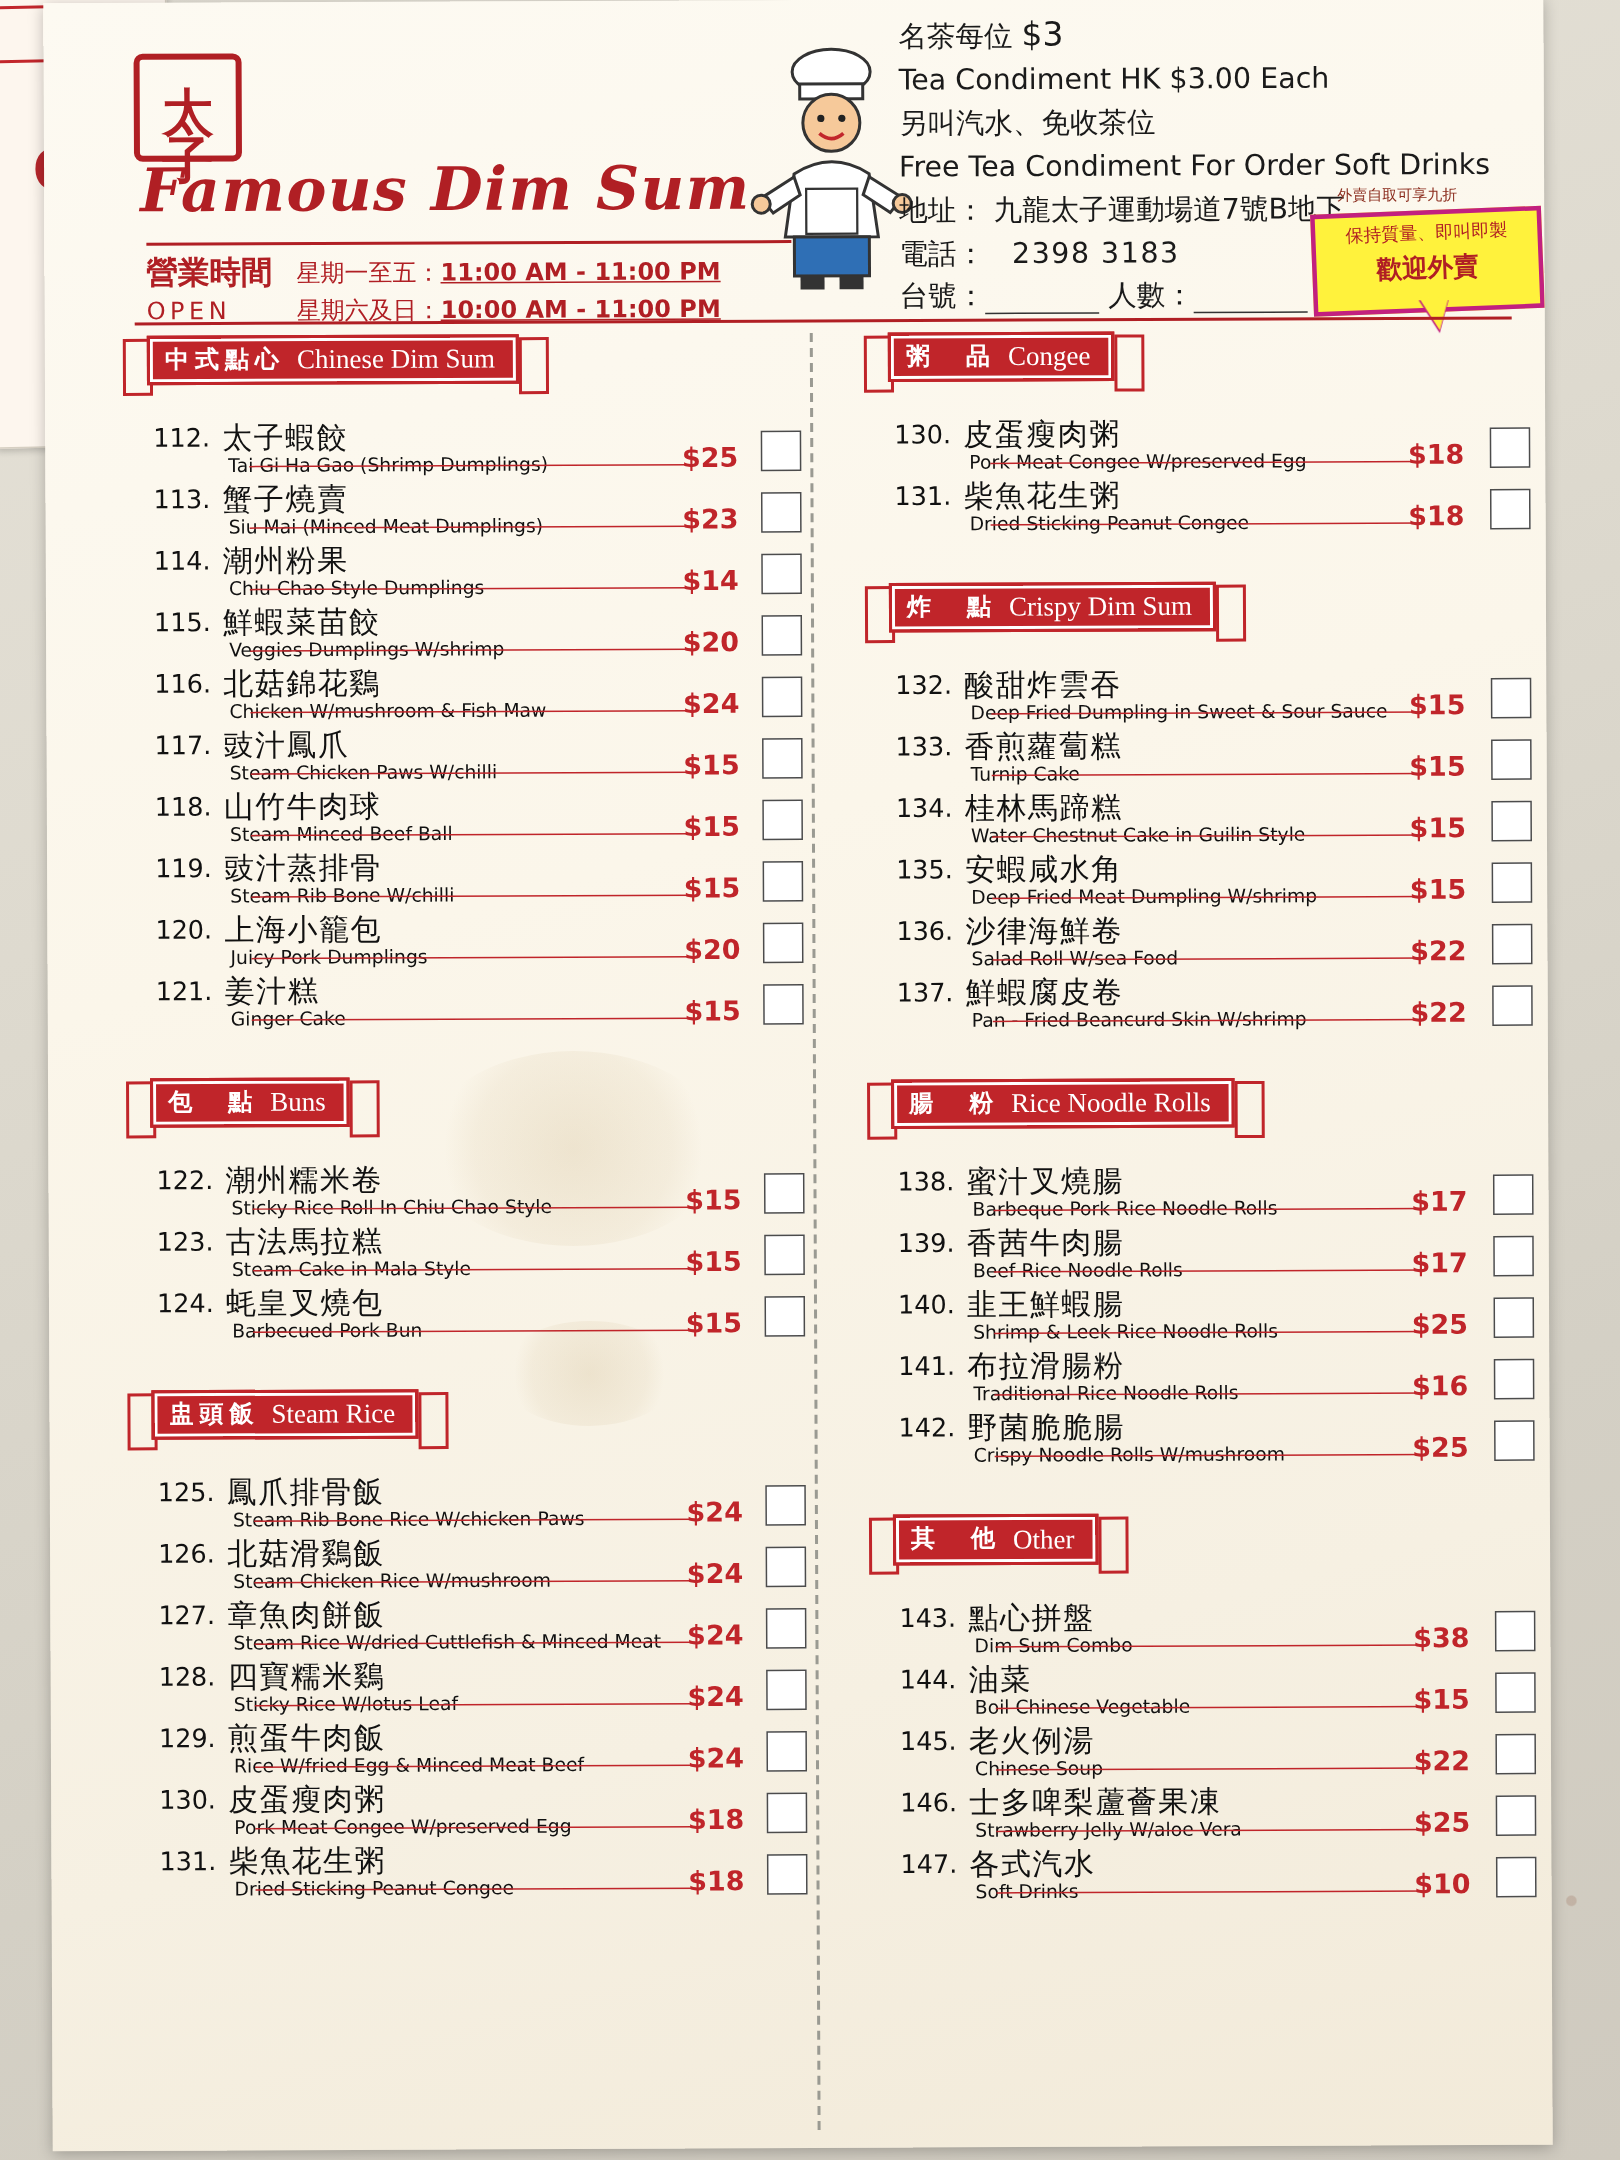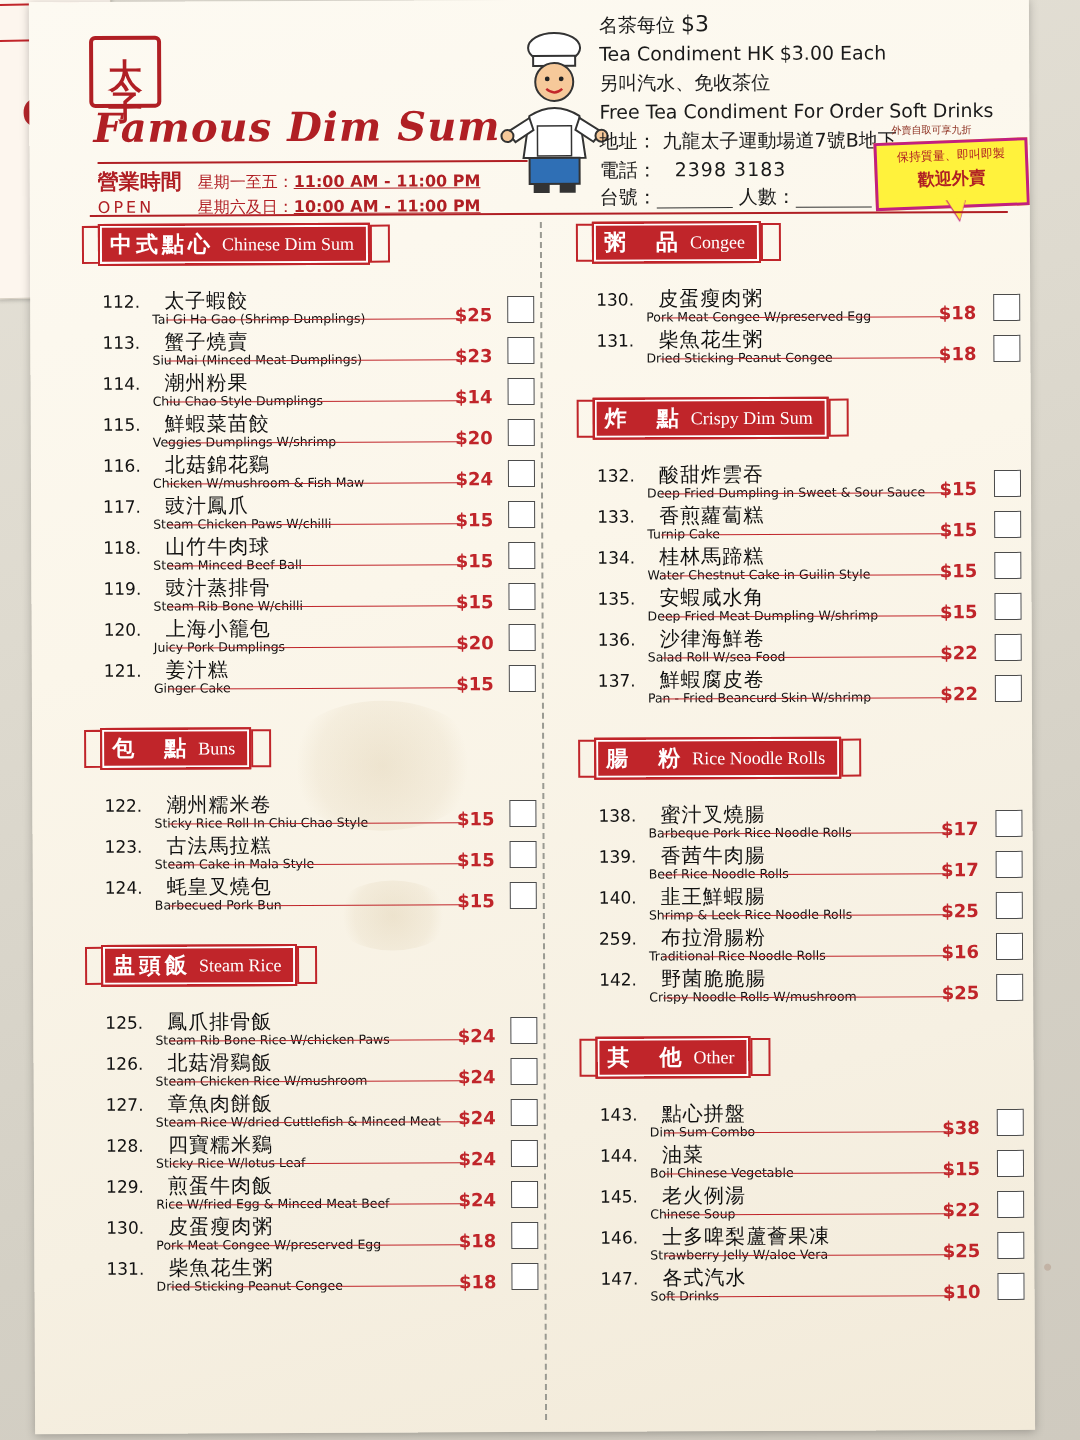--- a/index.html
+++ b/index.html
@@ -114,36 +114,36 @@
   .divider{
     position:absolute;left:510px;top:0;height:1198px;
     border-left:2px dashed #9a9a92;
   }
   
   .plaque{
     position:relative;display:inline-block;background:#c0252a;color:#fff;
     padding:4px 14px 4px 10px;margin:0 0 6px 22px;border:2px solid #c0252a;
     box-shadow:0 0 0 2px #fff inset;
   }
-  .plaque .cn{font-size:22px;font-weight:bold;letter-spacing:4px;vertical-align:middle;}
+  .plaque .cn{font-size:16px;font-weight:bold;letter-spacing:4px;vertical-align:middle;}
   .plaque .en{font-size:18px;margin-left:8px;vertical-align:middle;font-family:Liberation Serif, serif;}
   .plaque-wrap{position:relative;margin-bottom:4px;}
   .plaque-wrap:before,.plaque-wrap:after{
     content:"";position:absolute;top:2px;width:16px;height:34px;
     border:2px solid #c0252a;
   }
   .plaque-wrap:before{left:6px;}
   .plaque-wrap:after{right:auto;}
 
   .item{position:relative;height:41px;}
   .item .num{
     position:absolute;left:26px;top:2px;font-size:17px;color:#111;
   }
   .item .cn{
-    position:absolute;left:88px;top:-2px;font-size:20px;color:#111;letter-spacing:1px;
+    position:absolute;left:72px;top:-2px;font-size:20px;color:#111;letter-spacing:1px;
   }
   .item .en{
     position:absolute;left:76px;top:22px;font-size:12.5px;color:#111;
   }
   .item .dots{
     position:absolute;left:90px;right:72px;top:30px;border-bottom:1px solid #c0252a;
   }
   .item .price{
     position:absolute;right:40px;top:16px;font-size:18px;color:#c0252a;font-weight:bold;
     text-align:right;width:52px;
@@ -519,21 +519,21 @@
         </div>
         <div class="item">
           <div class="num">140.</div>
           <div class="cn">韭王鮮蝦腸</div>
           <div class="en">Shrimp &amp; Leek Rice Noodle Rolls</div>
           <div class="dots"></div>
           <div class="price">$25</div>
           <div class="box"></div>
         </div>
         <div class="item">
-          <div class="num">259.</div>
+          <div class="num">141.</div>
           <div class="cn">布拉滑腸粉</div>
           <div class="en">Traditional Rice Noodle Rolls</div>
           <div class="dots"></div>
           <div class="price">$16</div>
           <div class="box"></div>
         </div>
         <div class="item">
           <div class="num">142.</div>
           <div class="cn">野菌脆脆腸</div>
           <div class="en">Crispy Noodle Rolls W/mushroom</div>

